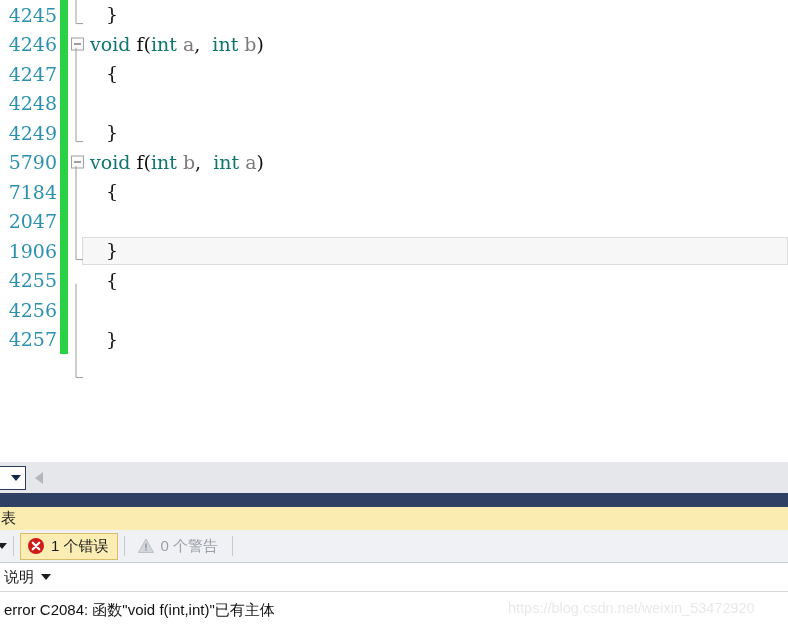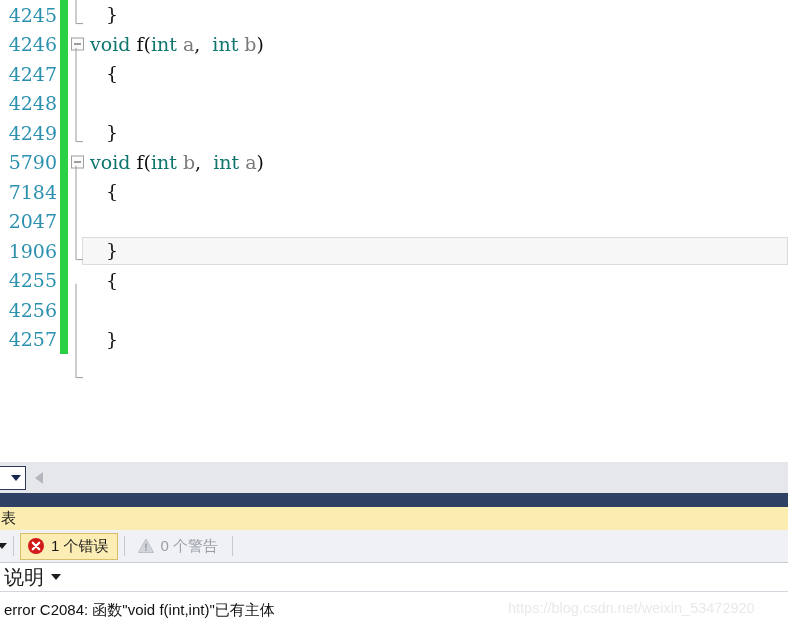--- a/index.html
+++ b/index.html
@@ -218,21 +218,21 @@
     position: absolute;
     left: 0; top: 563px;
     width: 788px; height: 29px;
     background: #ffffff;
     border-bottom: 1px solid #d3d6dc;
     display: flex;
     align-items: center;
     box-sizing: border-box;
   }
   .colhead .chl {
-    font-size: 20px;
+    font-size: 15px;
     color: #1a1a1a;
     margin-left: 4px;
     font-family: "Liberation Sans", sans-serif;
   }
   .colhead .chcaret {
     width: 0; height: 0;
     margin-left: 7px;
     border-left: 5px solid transparent;
     border-right: 5px solid transparent;
     border-top: 6px solid #1d1d1d;

